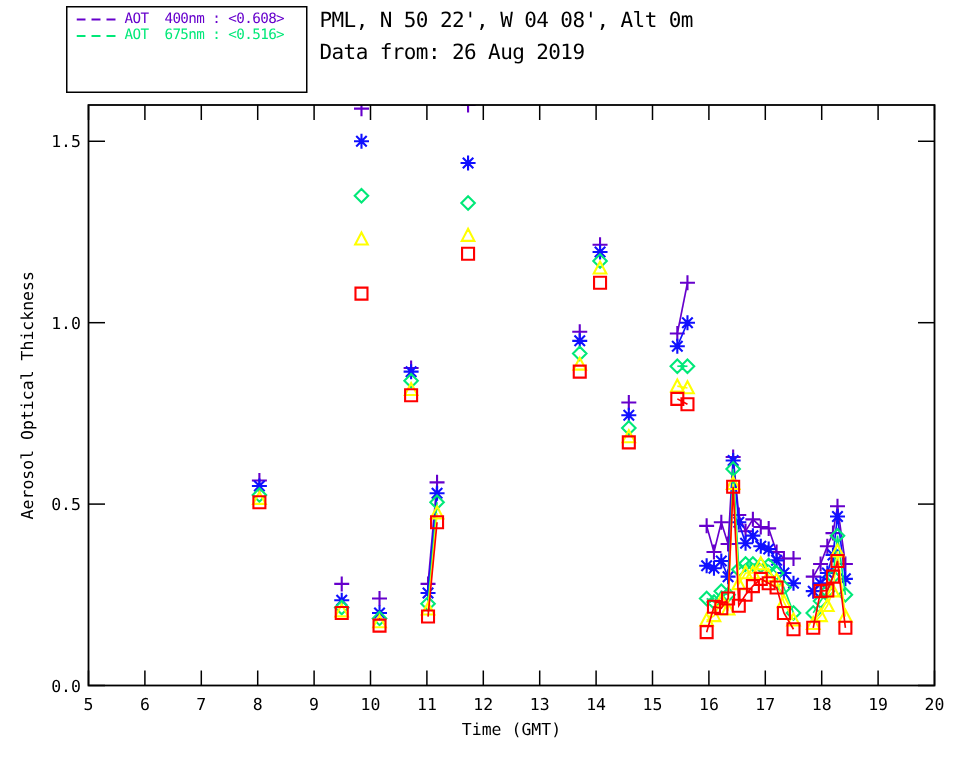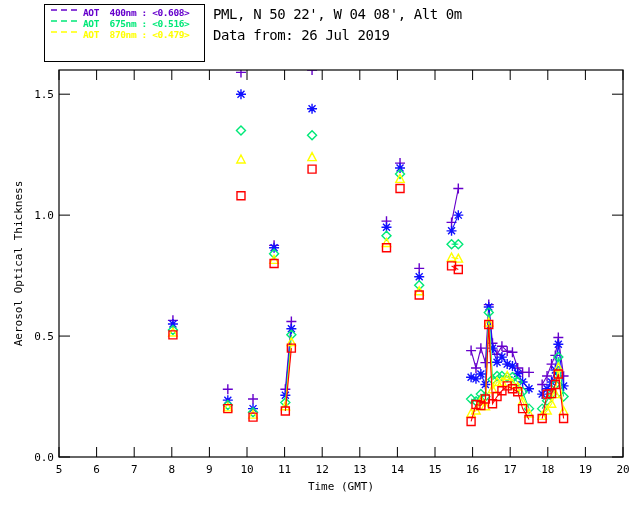--- a/index.html
+++ b/index.html
@@ -8,21 +8,21 @@
     font-family:"DejaVu Sans Mono","Liberation Mono",monospace;
     overflow:hidden;
   }
   .stage svg { position:absolute; left:0; top:0; }
   .legend-box {
     position:absolute; left:44px; top:4px; width:161px; height:58px;
     border:1px solid #000; background:#fff; box-sizing:border-box;
     padding-top:2px;
   }
   .legend-row {
-    display:flex; align-items:flex-start; height:11px; padding-left:6px;font-weight:bold;
+    display:flex; align-items:center; height:11px; padding-left:6px;
   }
   .legend-row svg { position:static; flex:0 0 auto; display:block; }
   .legend-label {
     white-space:pre; font-size:9.5px; line-height:11px; margin-left:4px;
     letter-spacing:-0.4px;
   }
   .hdr {
     position:absolute; left:213px; top:6px; color:#000;
     font-size:14px; letter-spacing:-0.4px;
   }
@@ -153,24 +153,18 @@
           <line x1="0" y1="3" x2="28" y2="3" stroke="#6600CC" stroke-width="1.4" stroke-dasharray="6 4"></line>
         </svg>
         <span class="legend-label" style="color: rgb(102, 0, 204);">AOT  400nm : &lt;0.608&gt;</span>
       </div>
       <div class="legend-row">
         <svg width="28" height="6">
           <line x1="0" y1="3" x2="28" y2="3" stroke="#00E878" stroke-width="1.4" stroke-dasharray="6 4"></line>
         </svg>
         <span class="legend-label" style="color: rgb(0, 232, 120);">AOT  675nm : &lt;0.516&gt;</span>
       </div>
-      <div class="legend-row">
-        <svg width="28" height="6">
-          <line x1="0" y1="3" x2="28" y2="3" stroke="#FFFF00" stroke-width="1.4" stroke-dasharray="6 4"></line>
-        </svg>
-        <span class="legend-label" style="color: rgb(255, 255, 0);">AOT  870nm : &lt;0.479&gt;</span>
-      </div>
     </div>
   <div class="hdr">
     <div>PML, N 50 22', W 04 08', Alt 0m</div>
-    <div>Data from: 26 Jul 2019</div>
+    <div>Data from: 26 Aug 2019</div>
   </div>
 </div>
 
 </body></html>

